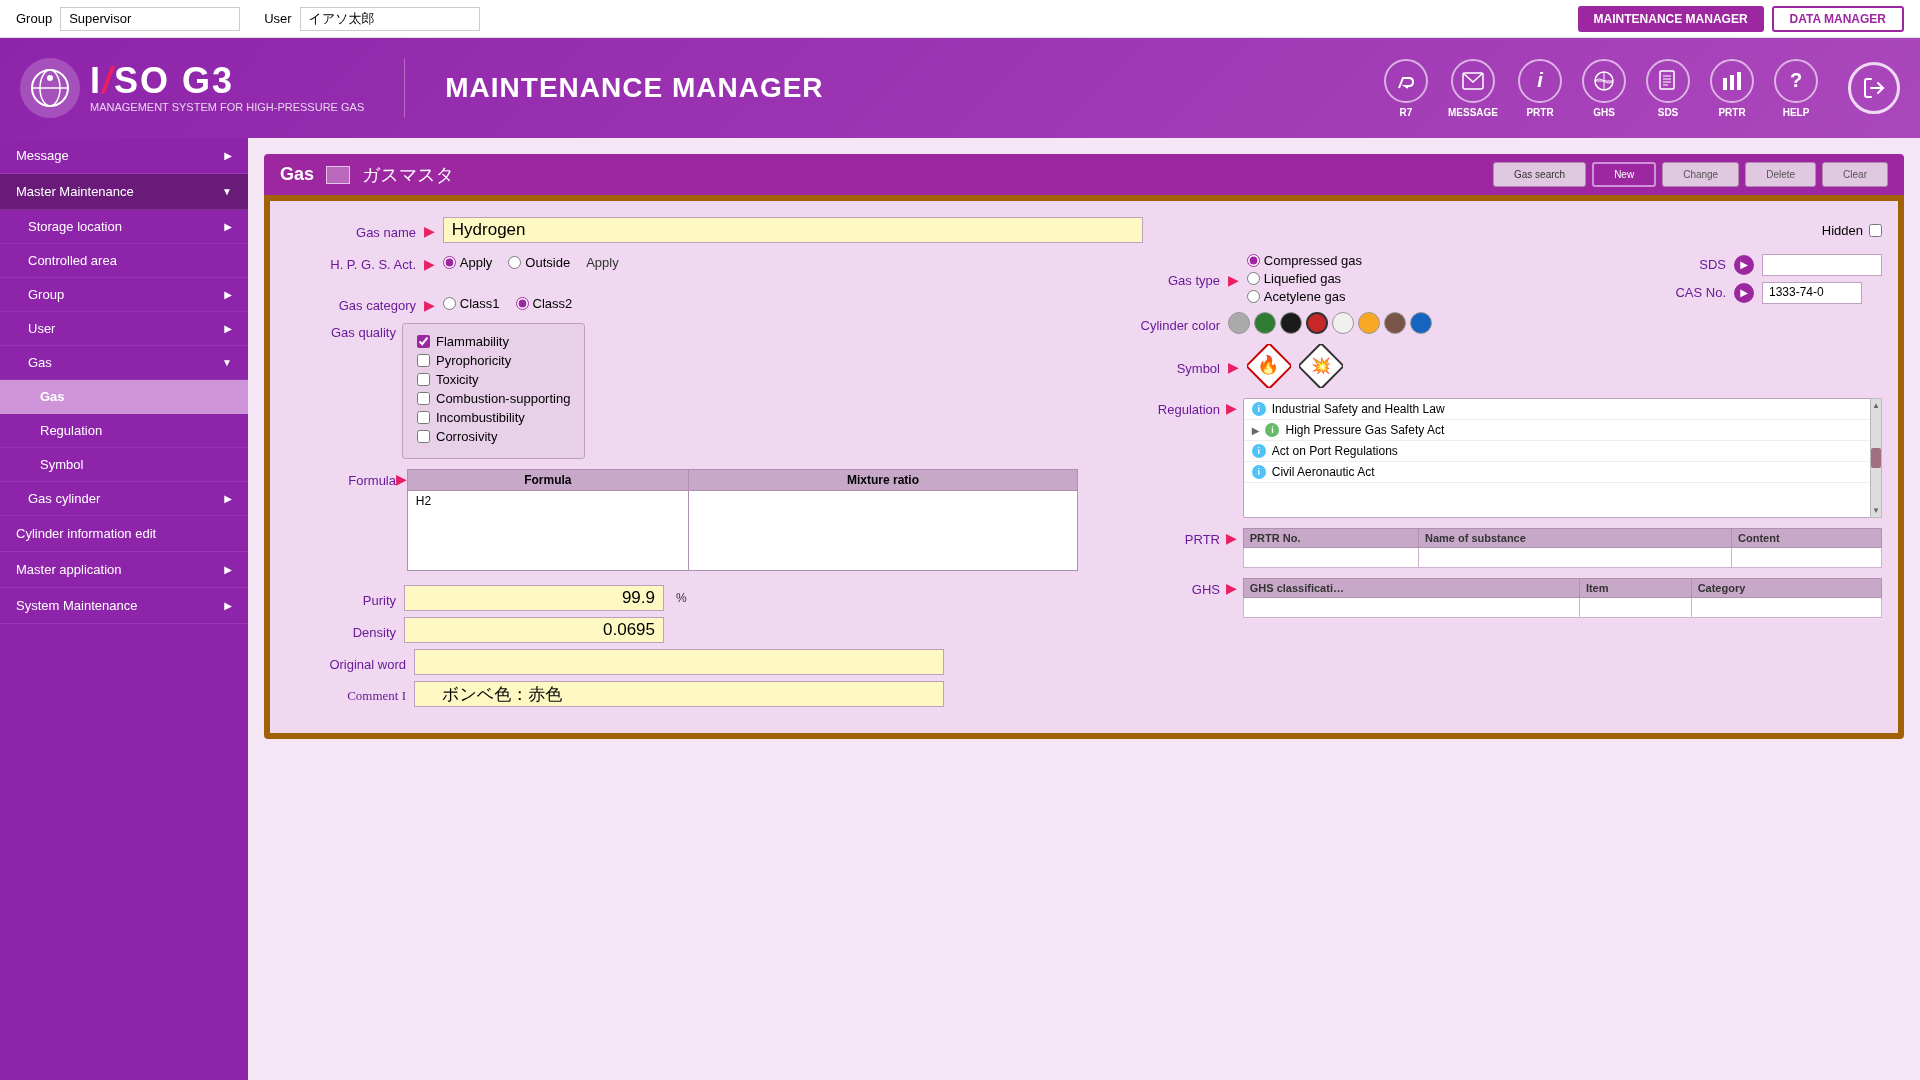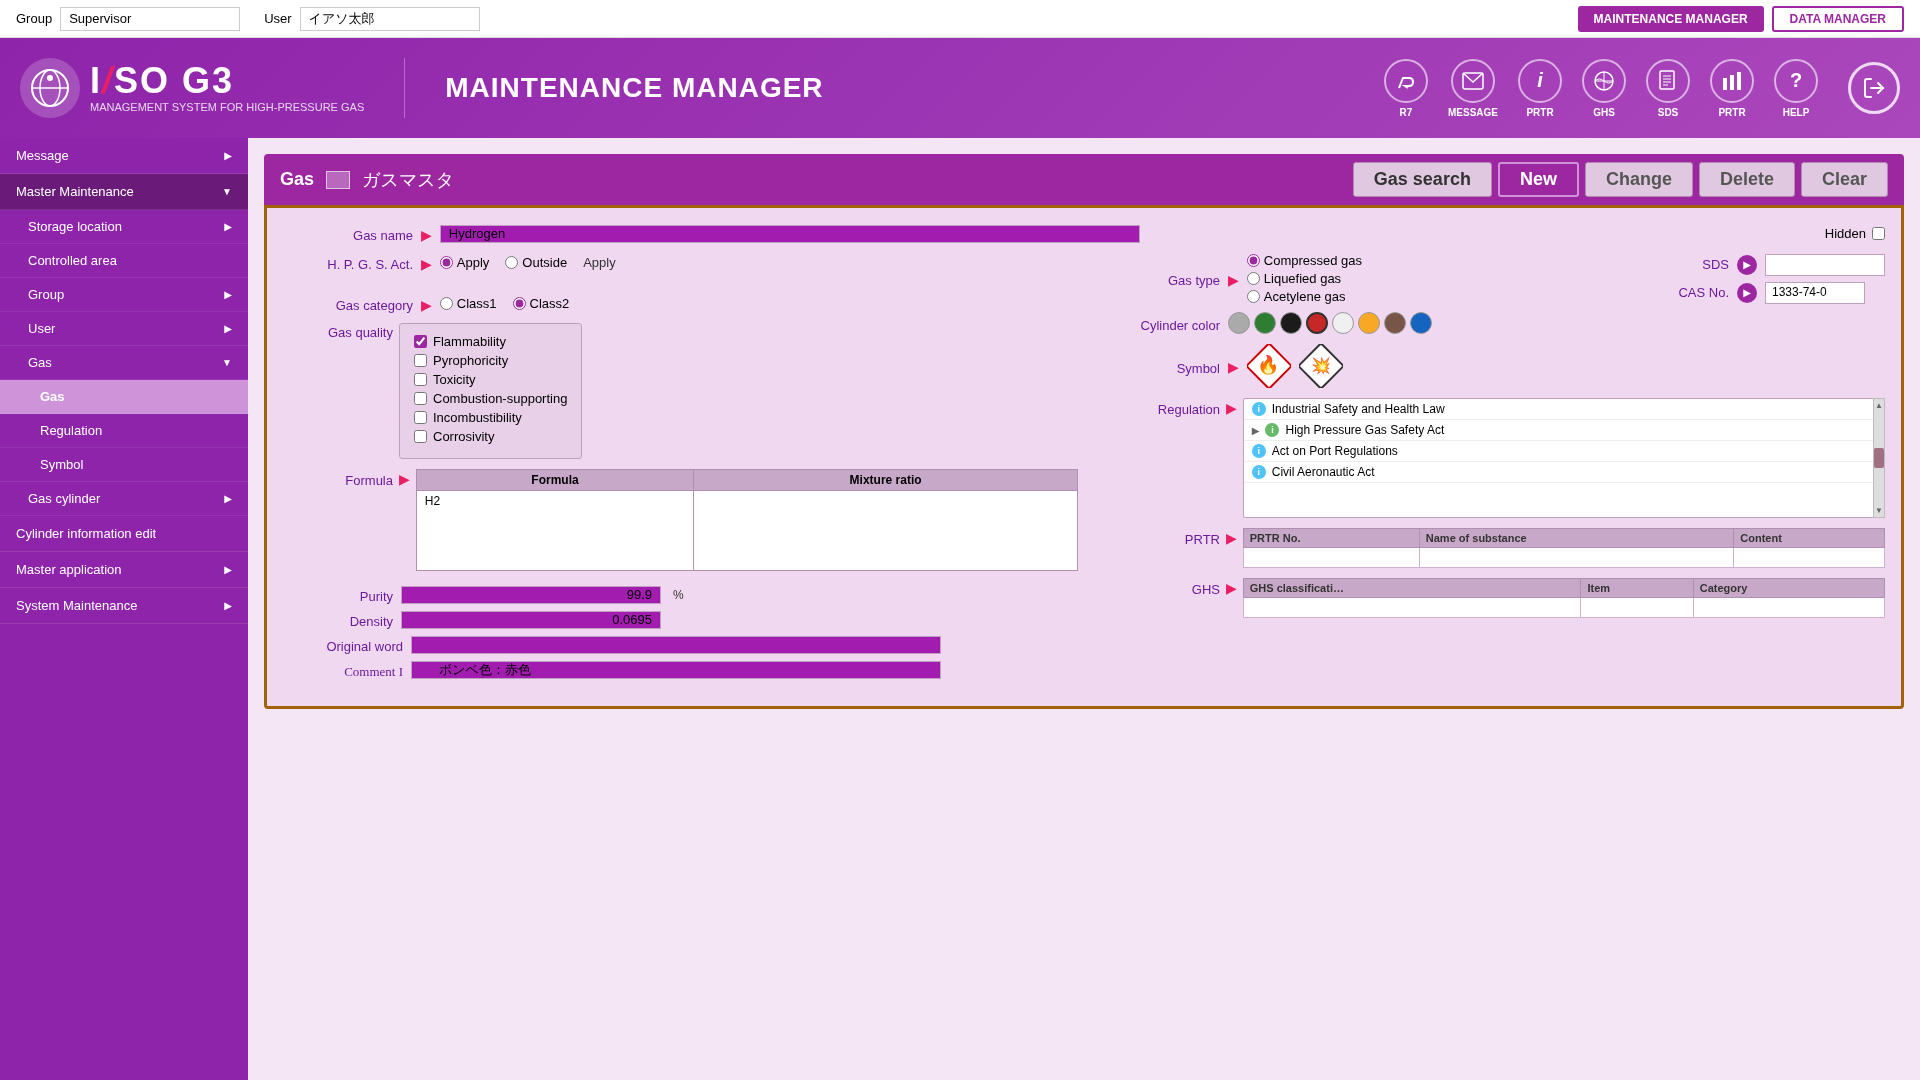--- a/index.html
+++ b/index.html
@@ -224,25 +224,25 @@
       color: white;
       font-size: 18px;
     }
     .page-header-actions {
       margin-left: auto;
       display: flex;
       gap: 6px;
     }
     .btn-action {
       padding: 5px 20px;
-      font-size: 18px;
+      font-size: 10px;
       cursor: pointer;
       border-radius: 3px;
       border: none;
-      font-weight: bold;
+      font-weight: normal;
       text-align: center;
     }
     .btn-gas-search {
       background: #e0c8e0;
       color: #333;
       border: 1px solid #b388b3;
     }
     .btn-new {
       background: #9c27a0;
       color: white;
@@ -260,21 +260,21 @@
     }
     .btn-clear {
       background: #e0c8e0;
       color: #555;
       border: 1px solid #b388b3;
     }
 
     
     .form-area {
       background: #f0d8f0;
-      border: 3px solid #a16207;
+      border: 6px solid #a16207;
       padding: 16px;
       border-radius: 0 0 4px 4px;
     }
 
     
     .form-row {
       display: flex;
       align-items: flex-start;
       margin-bottom: 10px;
       gap: 8px;
@@ -288,24 +288,24 @@
       flex-shrink: 0;
     }
     .field-arrow {
       color: #e91e63;
       font-size: 14px;
       margin-top: 2px;
       flex-shrink: 0;
     }
     .field-input {
       border: 1px solid #c0a0c0;
-      background: #a21caf;
+      background: #fef9c3;
       padding: 3px 8px;
-      font-size: 13px;
-      height: 18px;
+      font-size: 17px;
+      height: 26px;
     }
 
     
     .radio-row {
       display: flex;
       align-items: center;
       gap: 16px;
       flex-wrap: wrap;
     }
     .radio-item {
@@ -724,21 +724,21 @@
                   </label>
                   <label class="checkbox-item">
                     <input type="checkbox" style="">
                     <span>Corrosivity</span>
                   </label>
                 </div>
               </div>
             </div>
           </div>
 
-          <div style="display:flex;align-items:flex-start;gap:6px;margin-bottom:10px;">
+          <div style="display:flex;align-items:flex-start;margin-bottom:10px;">
             <span class="field-label" style="min-width:110px;">Formula</span>
             <span class="field-arrow" style="margin-top:2px;">▶</span>
             <div style="flex:1;">
               <table class="formula-table">
                 <thead>
                   <tr>
                     <th>Formula</th>
                     <th>Mixture ratio</th>
                   </tr>
                 </thead>

